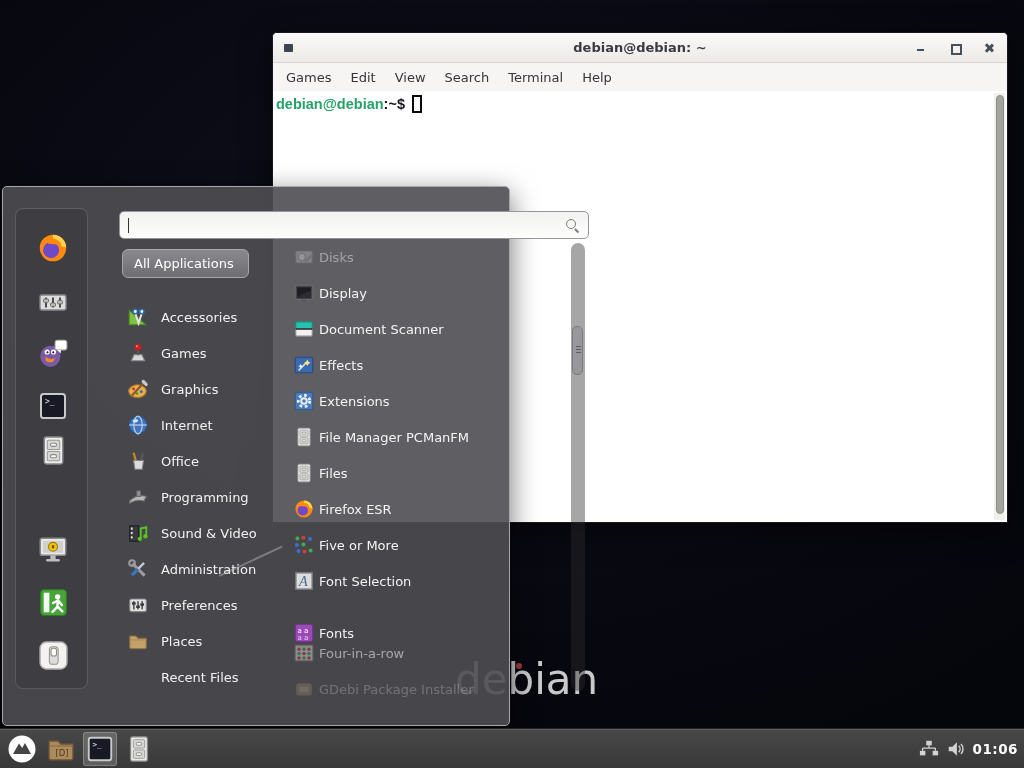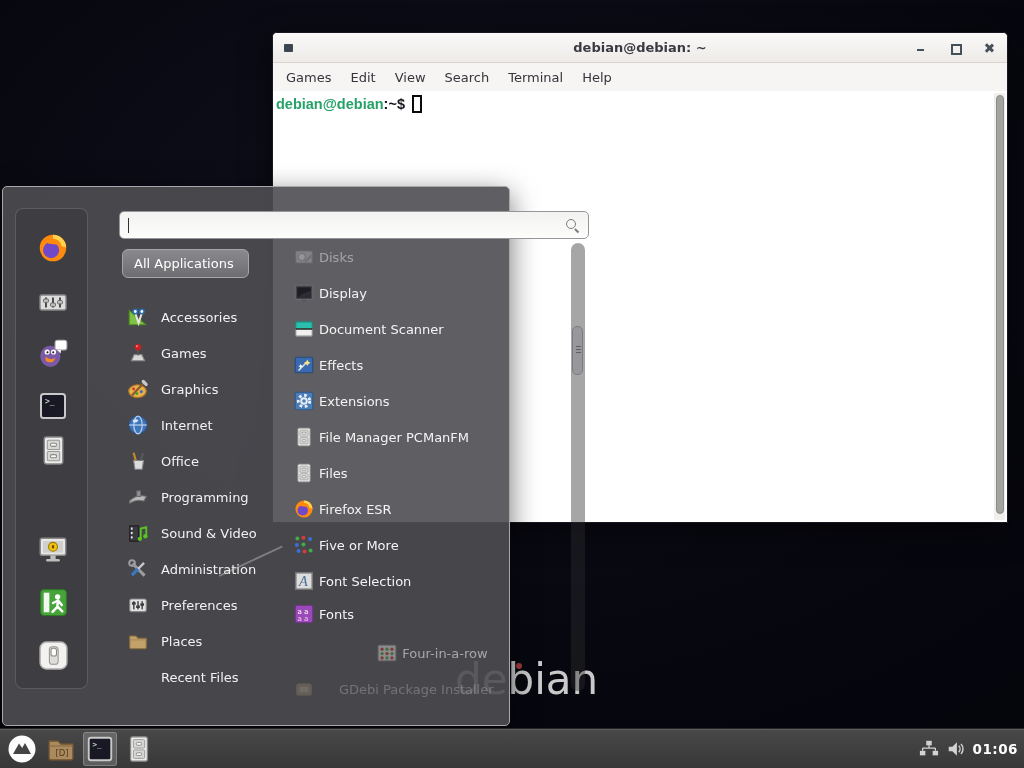--- a/index.html
+++ b/index.html
@@ -53,21 +53,21 @@
     background:linear-gradient(#8a8a8e,#6e6e72); border:1px solid #a6a6aa; border-radius:6px;
     color:#fff; font-size:13px; display:flex; align-items:center; padding-left:11px; }
   .cat-row { position:absolute; left:119px; width:158px; height:36px; display:flex; align-items:center;margin-top:20px; }
   .cat-row .ic { width:22px; height:22px; margin-left:5px; flex:none; display:flex; }
   .cat-row .lbl { margin-left:12px; font-size:13px; color:#f2f2f2; white-space:nowrap; }
   .cat-row.noicon .lbl { margin-left:39px; }
   .apps-view { position:absolute; left:280px; top:50px; width:288px; height:462px; overflow:hidden; }
   .app-row { position:absolute; left:0; width:100%; height:36px; display:flex; align-items:center; }
   .app-row .ic { width:22px; height:22px; margin-left:10px; flex:none; display:flex; }
   .app-row .lbl { margin-left:4px; font-size:13px; color:#f4f4f4; white-space:nowrap; }
-  .fade45 { opacity:.45; } .fade55 { opacity:.55;justify-content:center; } .fade25 { opacity:.25;gap:20px; }
+  .fade45 { opacity:.45; } .fade55 { opacity:.55; } .fade25 { opacity:.25; }
   .menu-scroll { position:absolute; left:568px; top:56px; width:14px; height:448px;
     background:rgba(44,44,46,0.42); border-radius:7px; }
   .menu-thumb { position:absolute; left:1px; top:83px; width:11px; height:49px;
     background:#98989c; border:1px solid #7c7c80; border-radius:5px; }
   .menu-thumb .grip { position:absolute; left:2.5px; top:19px; width:5px; height:9px;
     background:repeating-linear-gradient(#5e5e66 0 1px, transparent 1px 3px); }
   .trail { position:absolute; left:216px; top:388px; width:70px; height:2px;
     background:rgba(215,215,215,0.38); transform:rotate(-25deg); transform-origin:left center; border-radius:1px; }
   
   .taskbar { position:absolute; left:0; bottom:0; width:1024px; height:40px; z-index:10;
@@ -430,21 +430,21 @@
     </div>
     <div class="app-row" style="top:326px">
       <span class="ic">
           <svg width="22" height="22" viewBox="0 0 20 20">
         <rect x="2.5" y="2.5" width="15" height="15" fill="#dcdcda" stroke="#76767a" stroke-width="1.4"></rect>
         <text x="5.5" y="14.5" font-size="13" font-family="serif" font-style="italic" fill="#4a6a9a">A</text>
       </svg>
         </span>
       <span class="lbl">Font Selection</span>
     </div>
-    <div class="app-row" style="top:359px">
+    <div class="app-row" style="top:378px">
       <span class="ic">
           <svg width="22" height="22" viewBox="0 0 20 20">
         <rect x="2" y="2" width="16" height="16" rx="2" fill="#9a4ab8" stroke="#6e3287"></rect>
         <text x="4" y="10" font-size="6.5" fill="#ffffff">a a</text>
         <text x="4" y="16.5" font-size="6.5" fill="#f0c8e8">a a</text>
       </svg>
         </span>
       <span class="lbl">Fonts</span>
     </div>
     <div class="app-row fade55" style="top:398px">

